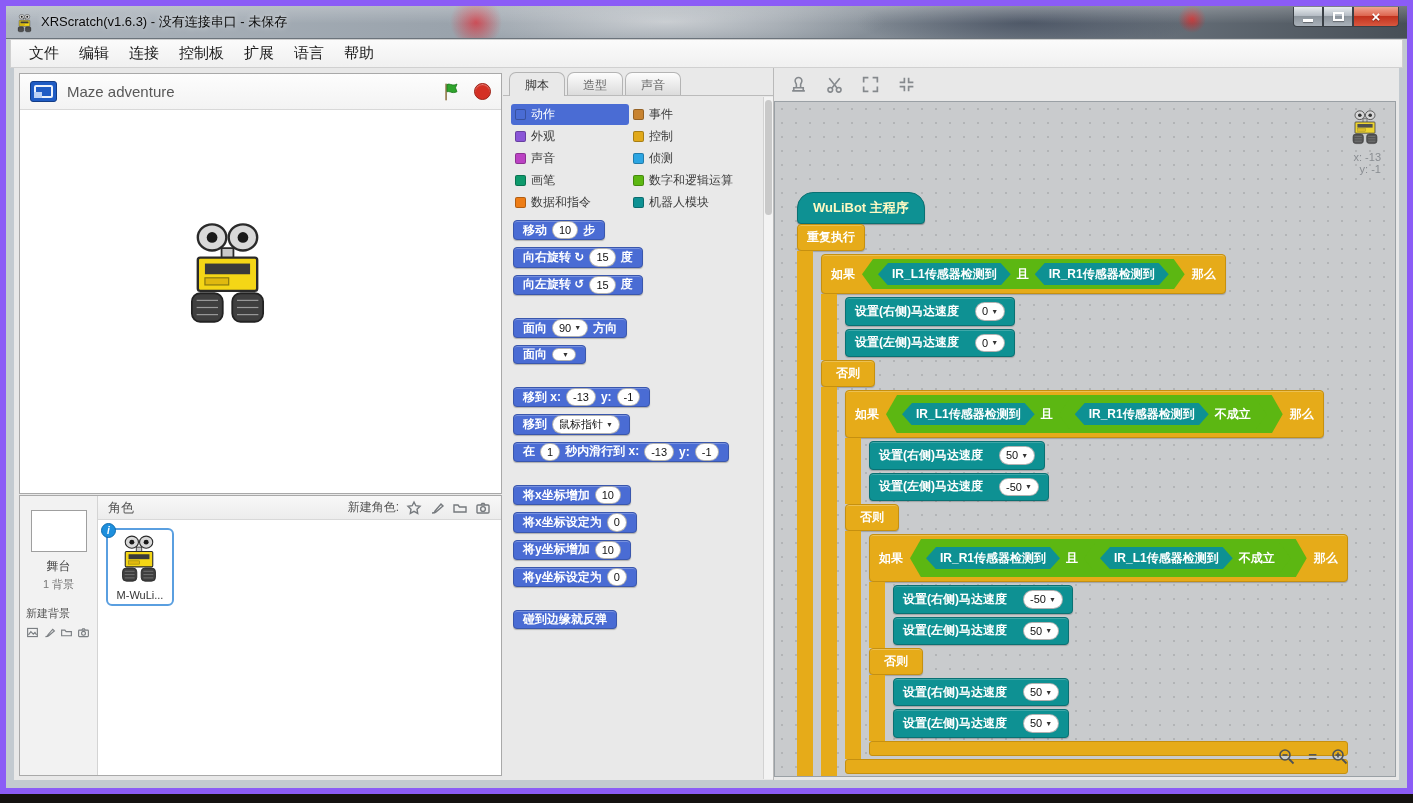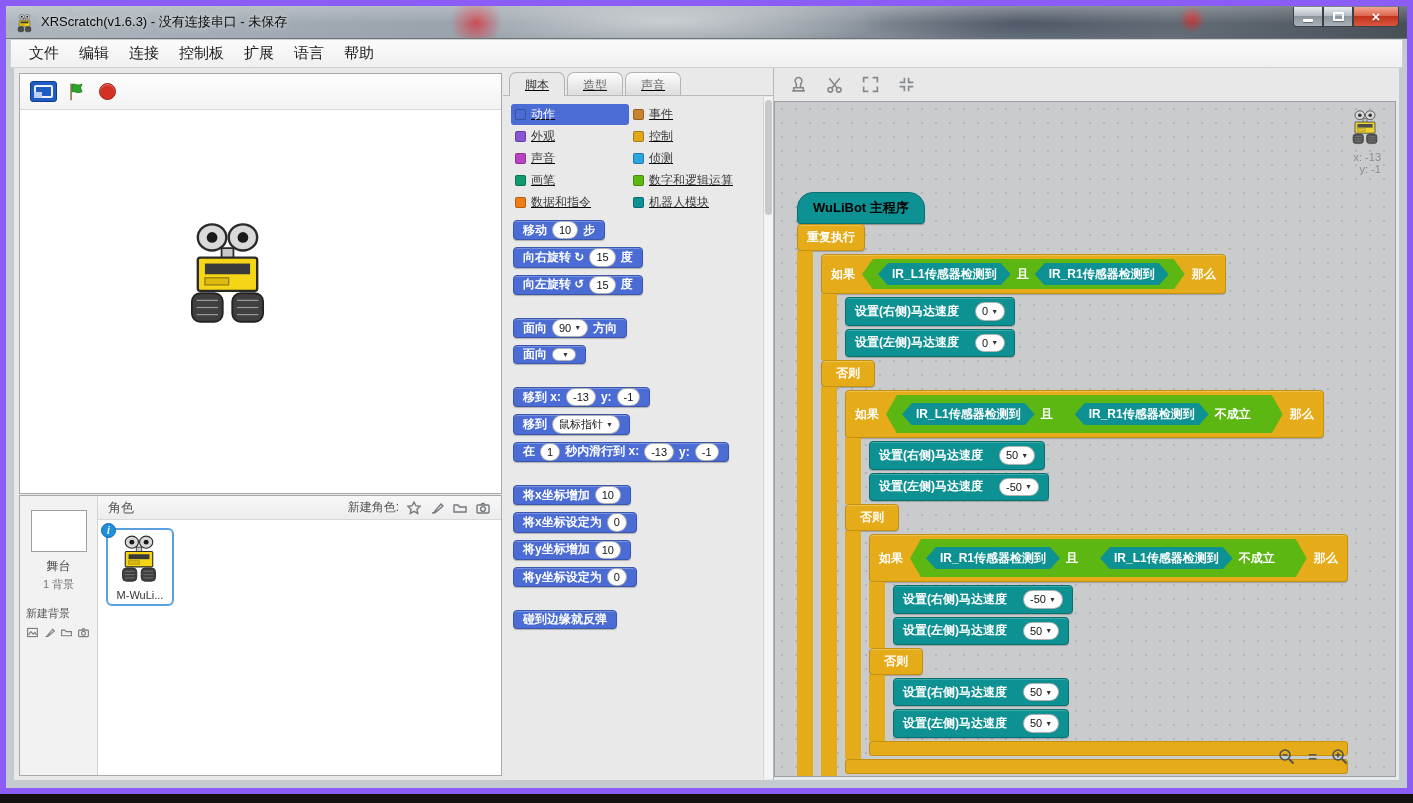--- a/index.html
+++ b/index.html
@@ -78,21 +78,21 @@
   .sprite-card { width:68px; height:78px; border:2px solid #5a9fe0; border-radius:6px;
     background:#fff; position:relative; display:flex; flex-direction:column; align-items:center; }
   .sprite-thumb { width:46px; height:52px; margin-top:5px; }
   .sprite-name { font-size:11px; color:#333; margin-top:2px; }
   .info-badge { position:absolute; left:-7px; top:-7px; width:15px; height:15px; border-radius:50%;
     background:#1d8fdd; color:#fff; font-size:10px; font-weight:bold; font-style:italic;
     display:flex; align-items:center; justify-content:center; border:1px solid #0f6cb0; }
 
   
   .palette-panel { position:absolute; left:489px; top:0; width:271px; bottom:0;
-    background:#e9e9e9; border-right:1px solid #b9b9b9;text-decoration:underline; }
+    background:#e9e9e9; border-right:1px solid #b9b9b9; }
   .palette-tabs { display:flex; gap:2px; padding:4px 0 0 6px; border-bottom:1px solid #bbb; height:28px; }
   .tab { font-size:12px; color:#666; padding:4px 15px; border:1px solid #b4b4b4; border-bottom:none;
     border-radius:7px 7px 0 0; background:linear-gradient(#fdfdfd,#dcdcdc); }
   .tab.active { background:#e9e9e9; color:#333; margin-bottom:-1px; padding-bottom:5px; }
   .category-list { display:grid; grid-auto-flow:column; grid-template-rows:repeat(5,21px);
     grid-template-columns:118px 1fr; padding:8px 4px 4px 8px; row-gap:1px; }
   .cat { display:flex; align-items:center; gap:5px; font-size:12px; color:#3c3c3c;
     padding:2px 4px; border-radius:3px; }
   .cat.selected { color:#fff; }
   .cat-square { width:11px; height:11px; border-radius:2px; flex:0 0 auto; border:1px solid rgba(0,0,0,.25); }
@@ -126,21 +126,21 @@
   .script-thumb { position:absolute; right:14px; top:8px; text-align:center; opacity:.85; }
   .script-thumb .st-coord { font-size:11px; color:#7e8287; text-align:right; }
 
   .zoom-controls { position:absolute; right:46px; bottom:10px; display:flex; align-items:center; gap:12px; }
   .zoom-reset { font-size:15px; font-weight:bold; color:#555; }
 
   
   :root { --gold:#e6ab19; --gold-b:#c6900f; --green:#5cb712; --teal:#0e9193; --teal-b:#0a7173; }
   .script-stack { position:absolute; left:22px; top:90px; }
   .hat-block { width:max-content; background:var(--teal); border:1px solid var(--teal-b);
-    border-radius:16px 16px 4px 4px; color:#000000; font-weight:bold; font-size:13px;
+    border-radius:16px 16px 4px 4px; color:#fef9c3; font-weight:bold; font-size:13px;
     padding:6px 15px; box-shadow:0 1px 1px rgba(0,0,0,.3); }
   .cblock { display:flex; flex-direction:column; width:max-content; }
   .c-row { display:flex; width:max-content; align-items:center; gap:7px;
     background:var(--gold); border:1px solid var(--gold-b); border-radius:4px;
     padding:4px 9px; color:#fff; font-size:12px; font-weight:600;
     box-shadow:0 1px 1px rgba(0,0,0,.2), inset 0 1px 0 rgba(255,255,255,.25); }
   .c-mid { padding:4px 14px; }
   .c-body { border-left:16px solid var(--gold); padding:3px 0 3px 8px;
     display:flex; flex-direction:column; gap:3px; width:max-content; }
   .c-end { height:15px; background:var(--gold); border:1px solid var(--gold-b);
@@ -212,20 +212,21 @@
     </div>
 
   <div class="app">
 
     <div class="stage-panel">
       <div class="stage-header">
         <div class="presentation-btn">
           <div class="pb-inner"></div>
           <div class="pb-corner"></div>
         </div>
+        <div class="project-title">Maze adventure</div>
         <div class="stage-controls">
           <span class="green-flag tb-icon">
             <svg width="24" height="24" viewBox="0 0 24 24">
                 <rect x="4" y="2" width="1.8" height="20" fill="#8a6d3b"></rect>
                 <path d="M6 3c3-1.6 5.5 1.2 8.5.6 2-.4 3.5-1.2 3.5-1.2l-1.8 4.6 1.8 4.6s-2 .9-4 1.1c-3 .3-5-2-8-1z" fill="#2fa42c" stroke="#1c7a1a" stroke-width="1"></path>
               </svg>
           </span>
           <span class="stop-btn"></span>
         </div>
       </div>

